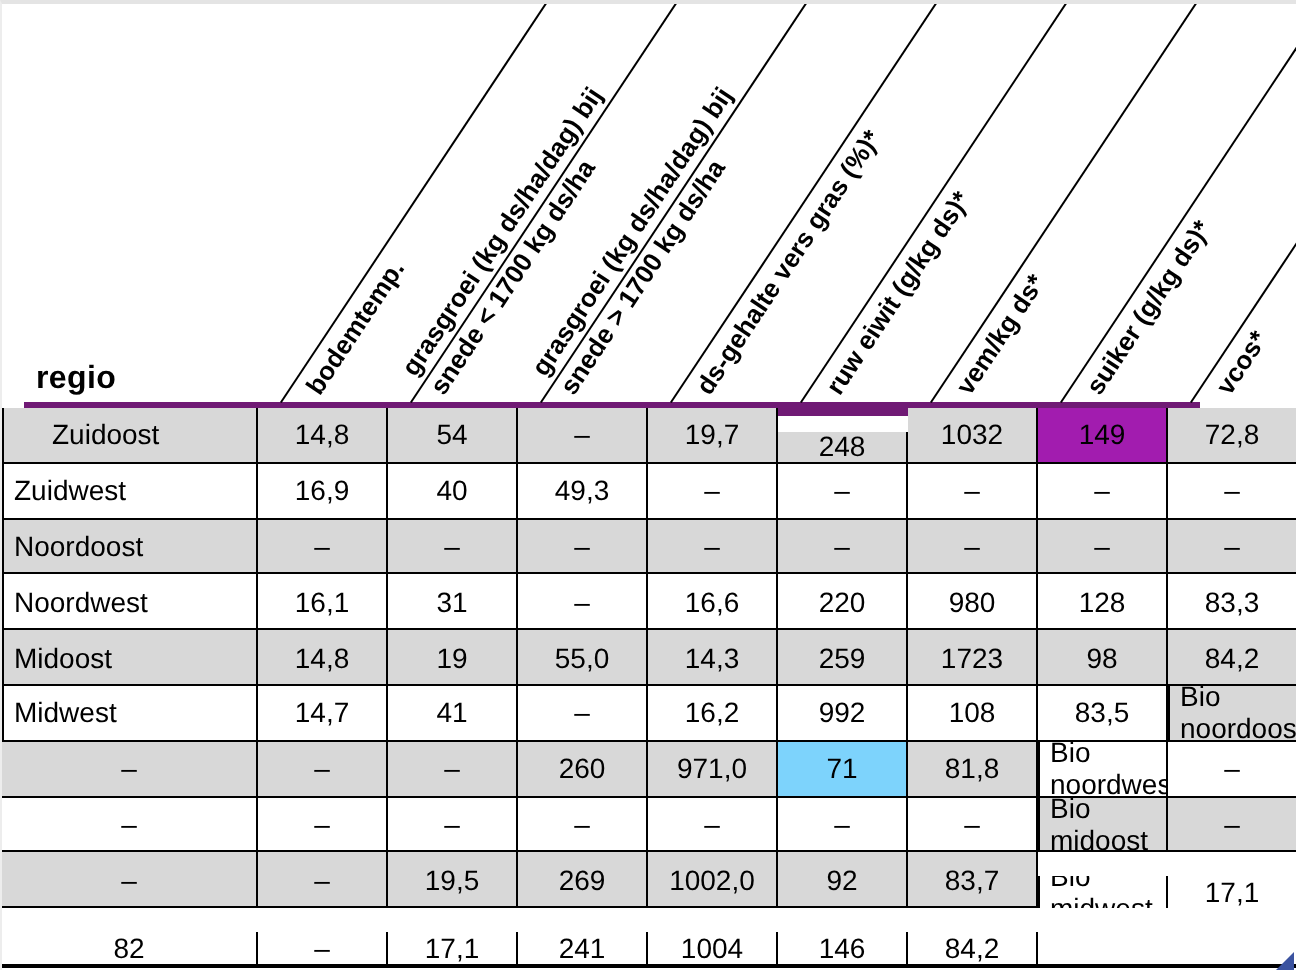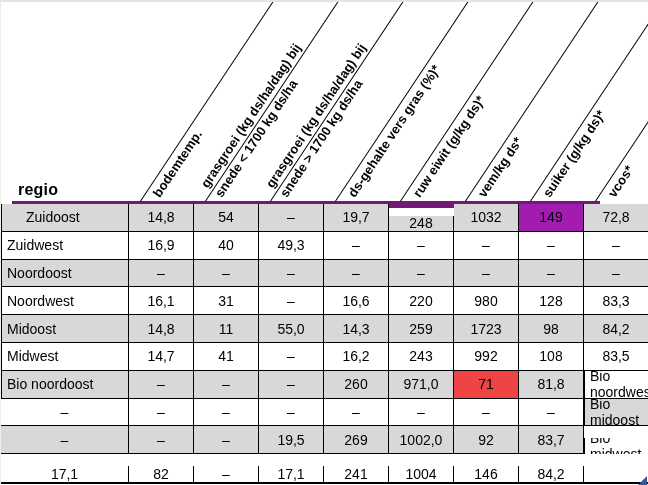--- a/index.html
+++ b/index.html
@@ -105,43 +105,42 @@
       <div class="cell">16,1</div>
       <div class="cell">31</div>
       <div class="cell">–</div>
       <div class="cell">16,6</div>
       <div class="cell">220</div>
       <div class="cell">980</div>
       <div class="cell">128</div>
       <div class="cell">83,3</div>
       <div class="cell region" style="background: rgb(216, 216, 216);">Midoost</div>
       <div class="cell" style="background: rgb(216, 216, 216);">14,8</div>
-      <div class="cell" style="background: rgb(216, 216, 216);">11</div>
+      <div class="cell" style="background: rgb(216, 216, 216);">19</div>
       <div class="cell" style="background: rgb(216, 216, 216);">55,0</div>
       <div class="cell" style="background: rgb(216, 216, 216);">14,3</div>
       <div class="cell" style="background: rgb(216, 216, 216);">259</div>
       <div class="cell" style="background: rgb(216, 216, 216);">1723</div>
       <div class="cell" style="background: rgb(216, 216, 216);">98</div>
       <div class="cell" style="background: rgb(216, 216, 216);">84,2</div>
       <div class="cell region">Midwest</div>
       <div class="cell">14,7</div>
       <div class="cell">41</div>
       <div class="cell">–</div>
       <div class="cell">16,2</div>
-      <div class="cell">243</div>
       <div class="cell">992</div>
       <div class="cell">108</div>
       <div class="cell">83,5</div>
       <div class="cell region" style="background: rgb(216, 216, 216);">Bio noordoost</div>
       <div class="cell" style="background: rgb(216, 216, 216);">–</div>
       <div class="cell" style="background: rgb(216, 216, 216);">–</div>
       <div class="cell" style="background: rgb(216, 216, 216);">–</div>
       <div class="cell" style="background: rgb(216, 216, 216);">260</div>
       <div class="cell" style="background: rgb(216, 216, 216);">971,0</div>
-      <div class="cell" style="background: #ef4444; text-align: right;">71</div>
+      <div class="cell" style="background: #7dd3fc; text-align: right;">71</div>
       <div class="cell" style="background: rgb(216, 216, 216);">81,8</div>
       <div class="cell region">Bio noordwest</div>
       <div class="cell">–</div>
       <div class="cell">–</div>
       <div class="cell">–</div>
       <div class="cell">–</div>
       <div class="cell">–</div>
       <div class="cell">–</div>
       <div class="cell">–</div>
       <div class="cell">–</div>

